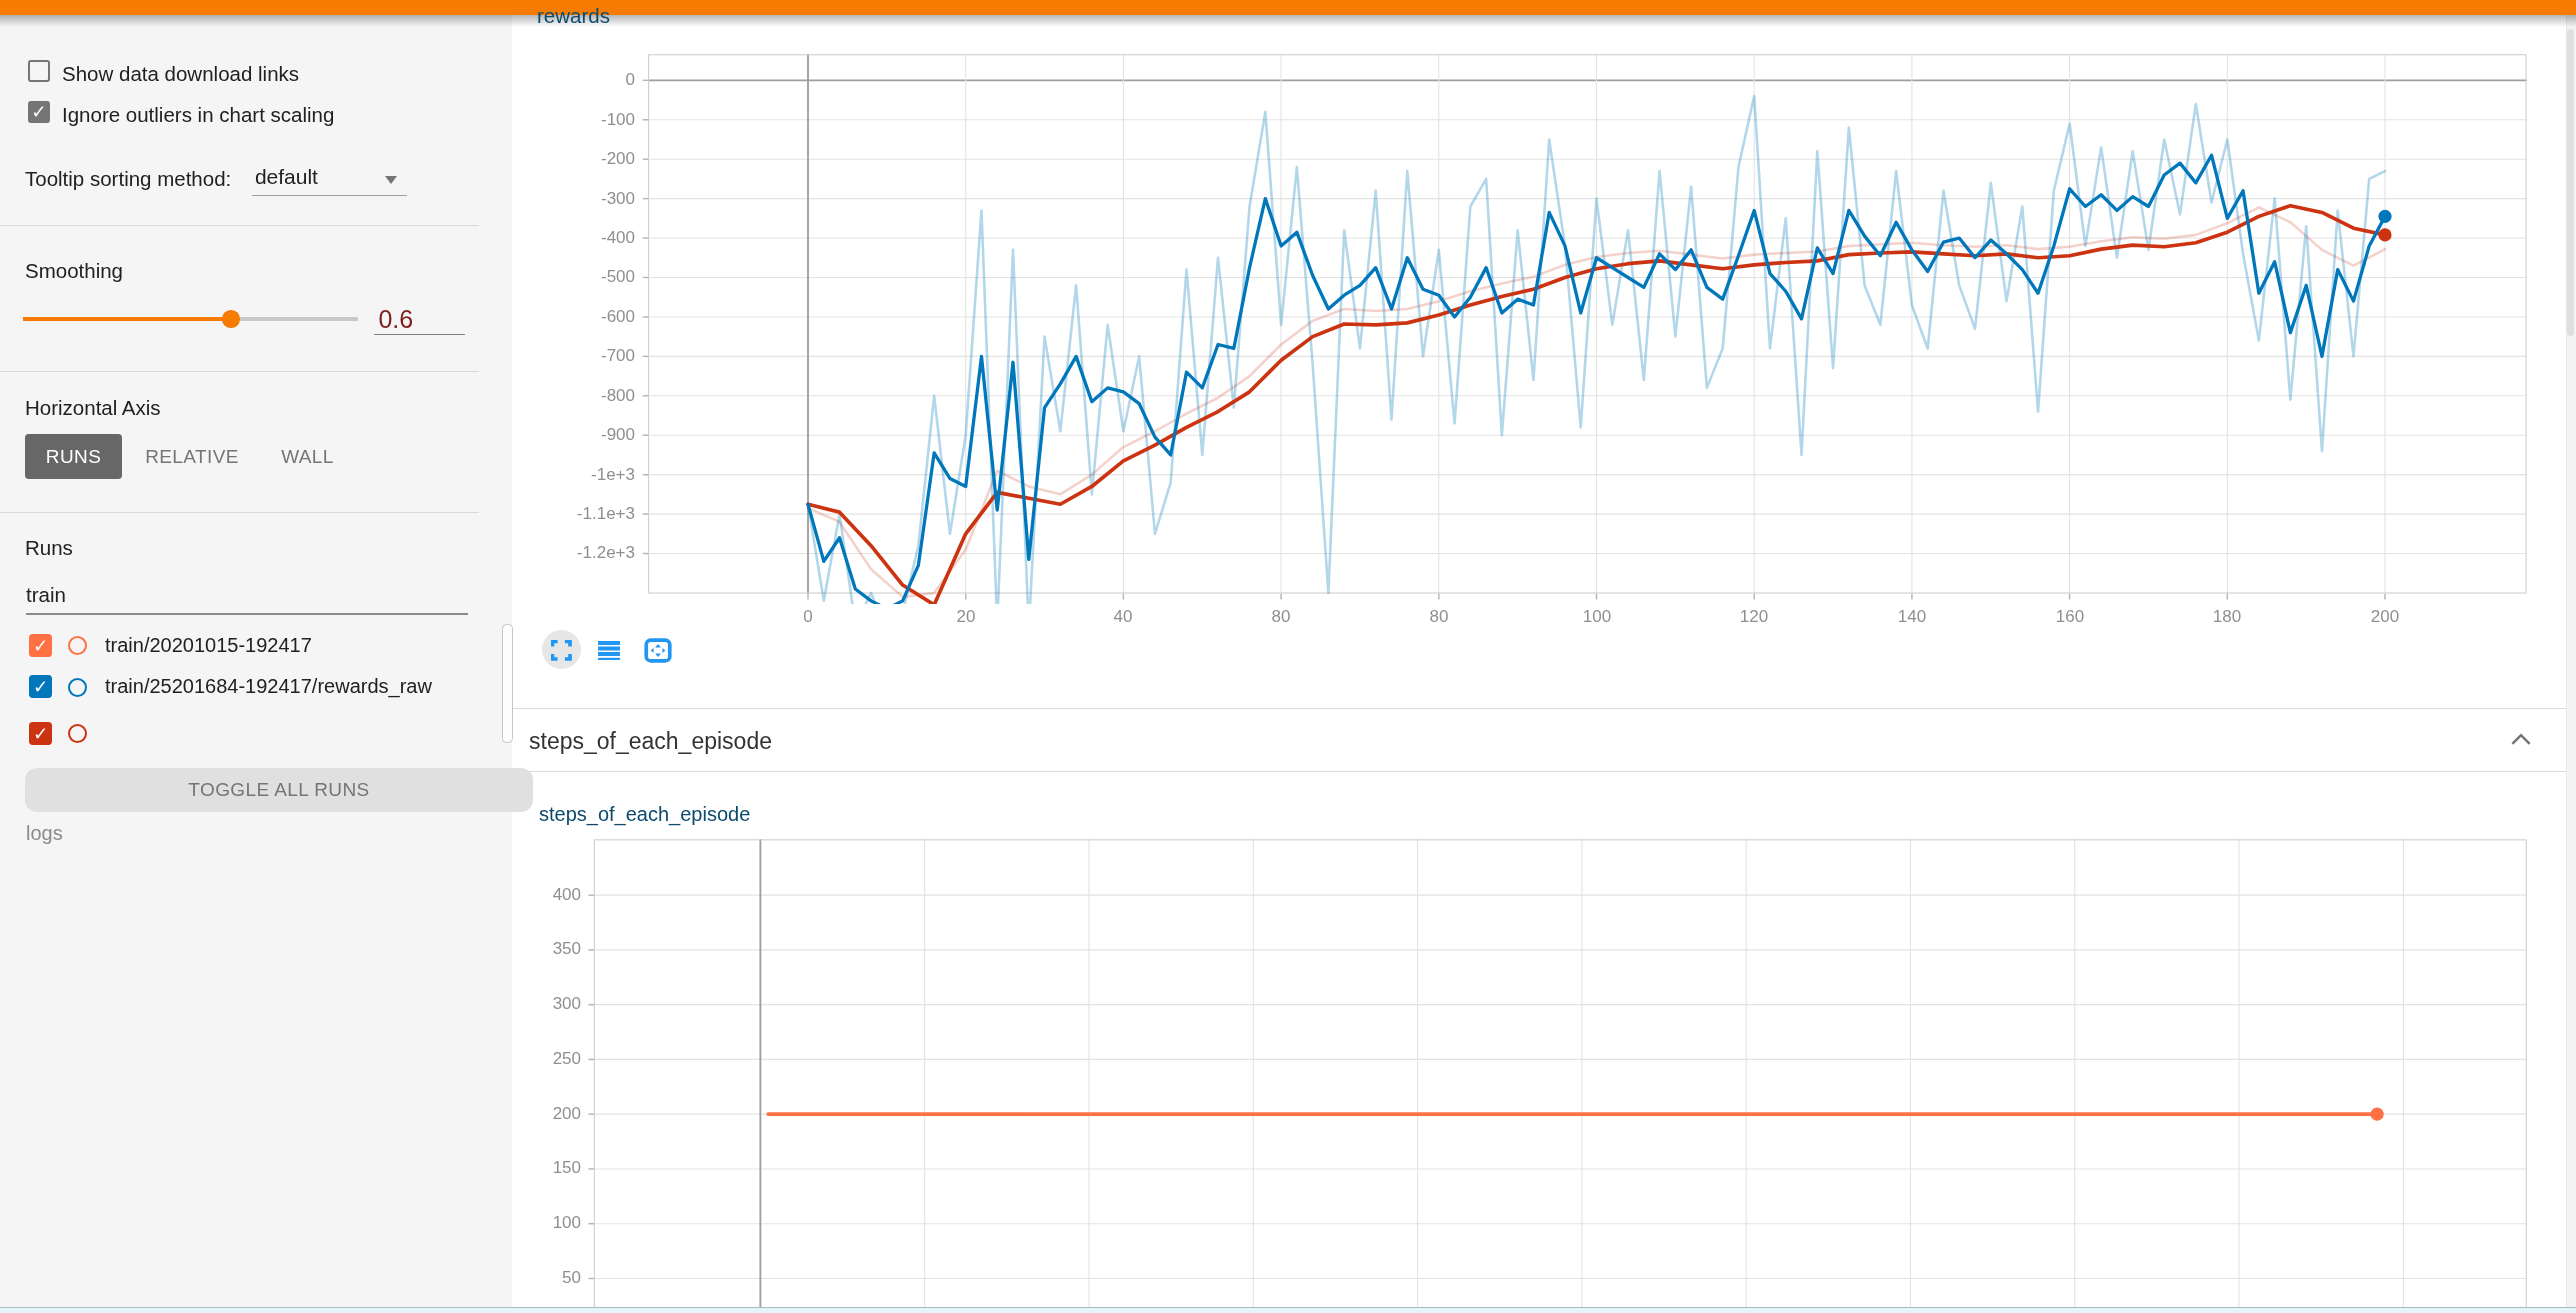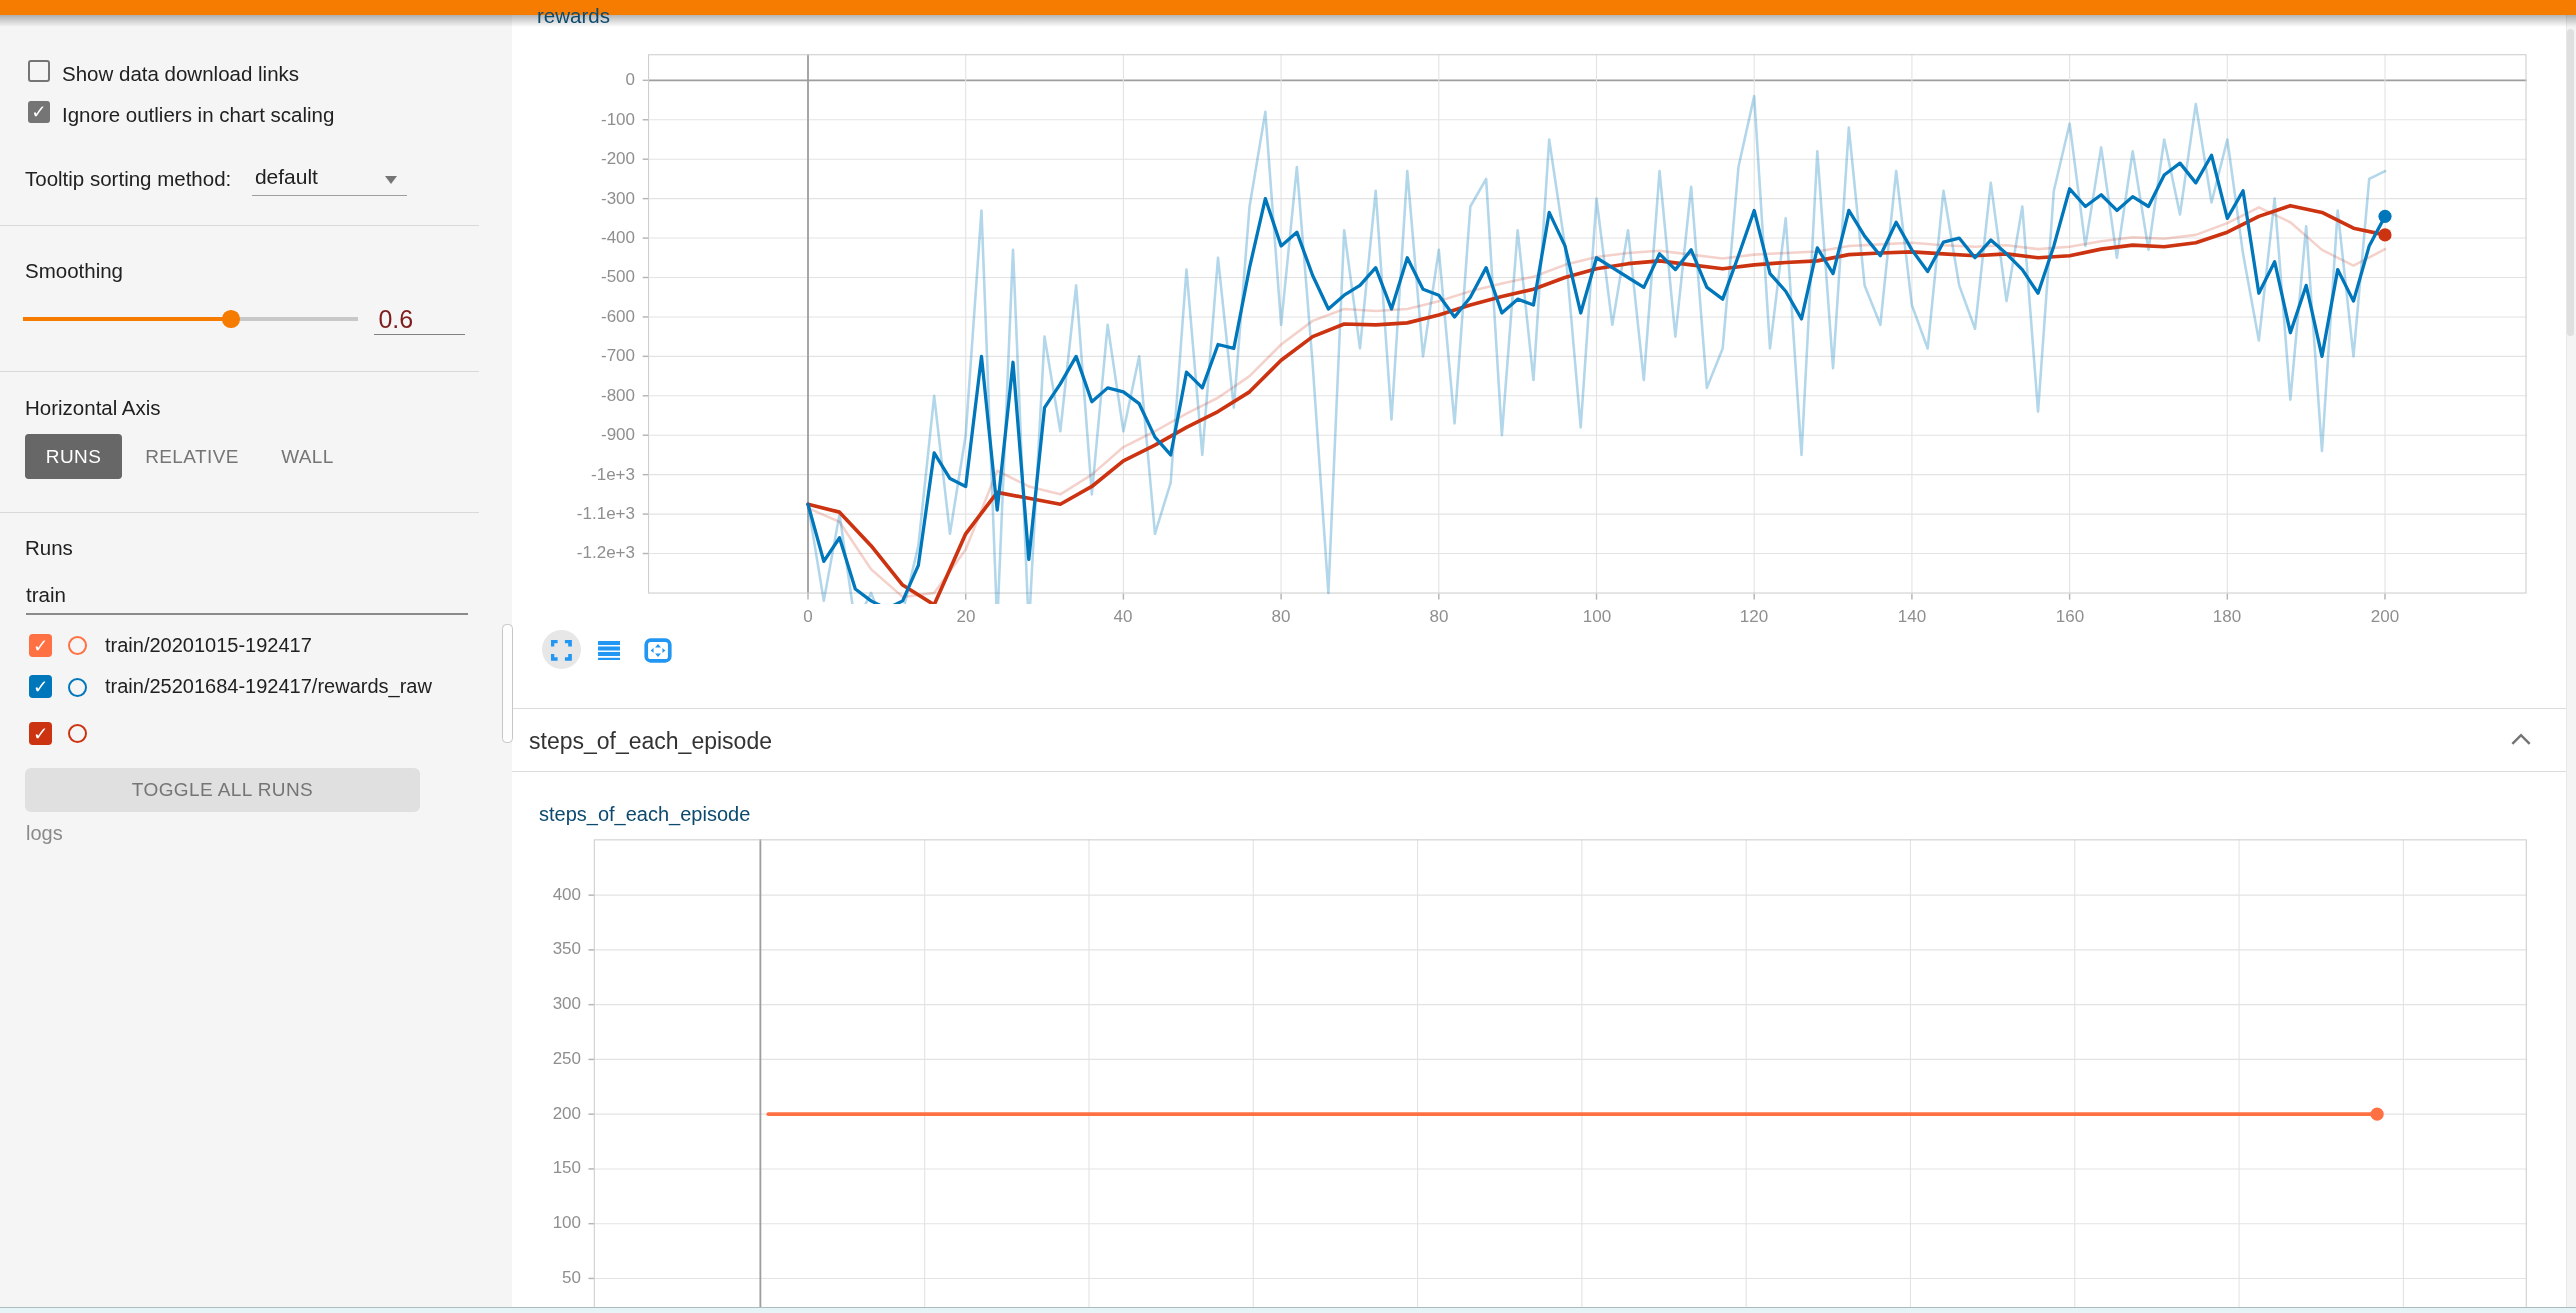--- a/index.html
+++ b/index.html
@@ -13,21 +13,21 @@
   #sidebar{left:0;top:15px;width:512px;height:1298px;background:#f5f5f5;z-index:5;}
   .sb-label{color:#212121;font-size:20.5px;}
   .divider{height:0.7px;background:#d9d9d9;left:0;width:479px;}
   .cbx{width:22px;height:22px;border-radius:2.9px;box-sizing:border-box;}
   .cbx.empty{border:2.2px solid #757575;background:transparent;}
   .cbx.gray{background:#757575;}
   .cbx .tick{color:#fff;font-size:18.3px;line-height:22px;display:block;text-align:center;font-weight:bold;}
   .runrow .cbx{width:23.4px;height:23.4px;border-radius:3.7px;}
   .ring{width:19px;height:19px;border-radius:50%;box-sizing:border-box;background:transparent;}
   .runlabel{color:#212121;font-size:20px;line-height:23.4px;width:395px;word-break:break-all;}
-  #toggle-btn{left:25px;top:753px;width:395px;height:44px;background:#e0e0e0;border:none;border-radius:6px;
+  #toggle-btn{left:25px;top:753px;width:508px;height:44px;background:#e0e0e0;border:none;border-radius:12px;
     color:#757575;font-size:19px;letter-spacing:0.4px;font-family:inherit;}
   #step-btn{left:25px;top:419px;width:97px;height:45px;background:#676767;border-radius:3.7px;color:#fff;
     font-size:19px;display:flex;align-items:center;justify-content:center;letter-spacing:0.4px;}
   .axis-opt{top:419px;height:45px;display:flex;align-items:center;justify-content:center;
     color:#757575;font-size:19px;letter-spacing:0.4px;}
   
   #slider-track-on{left:23px;top:302px;width:208px;height:3.7px;background:#f57c00;}
   #slider-track-off{left:231px;top:302px;width:127px;height:3.7px;background:#c8c8c8;}
   #slider-knob{left:222px;top:295px;width:17.6px;height:17.6px;border-radius:50%;background:#f57c00;}
   #smooth-val{left:374px;top:282px;width:91px;height:38px;border-bottom:1.5px solid #828282;

